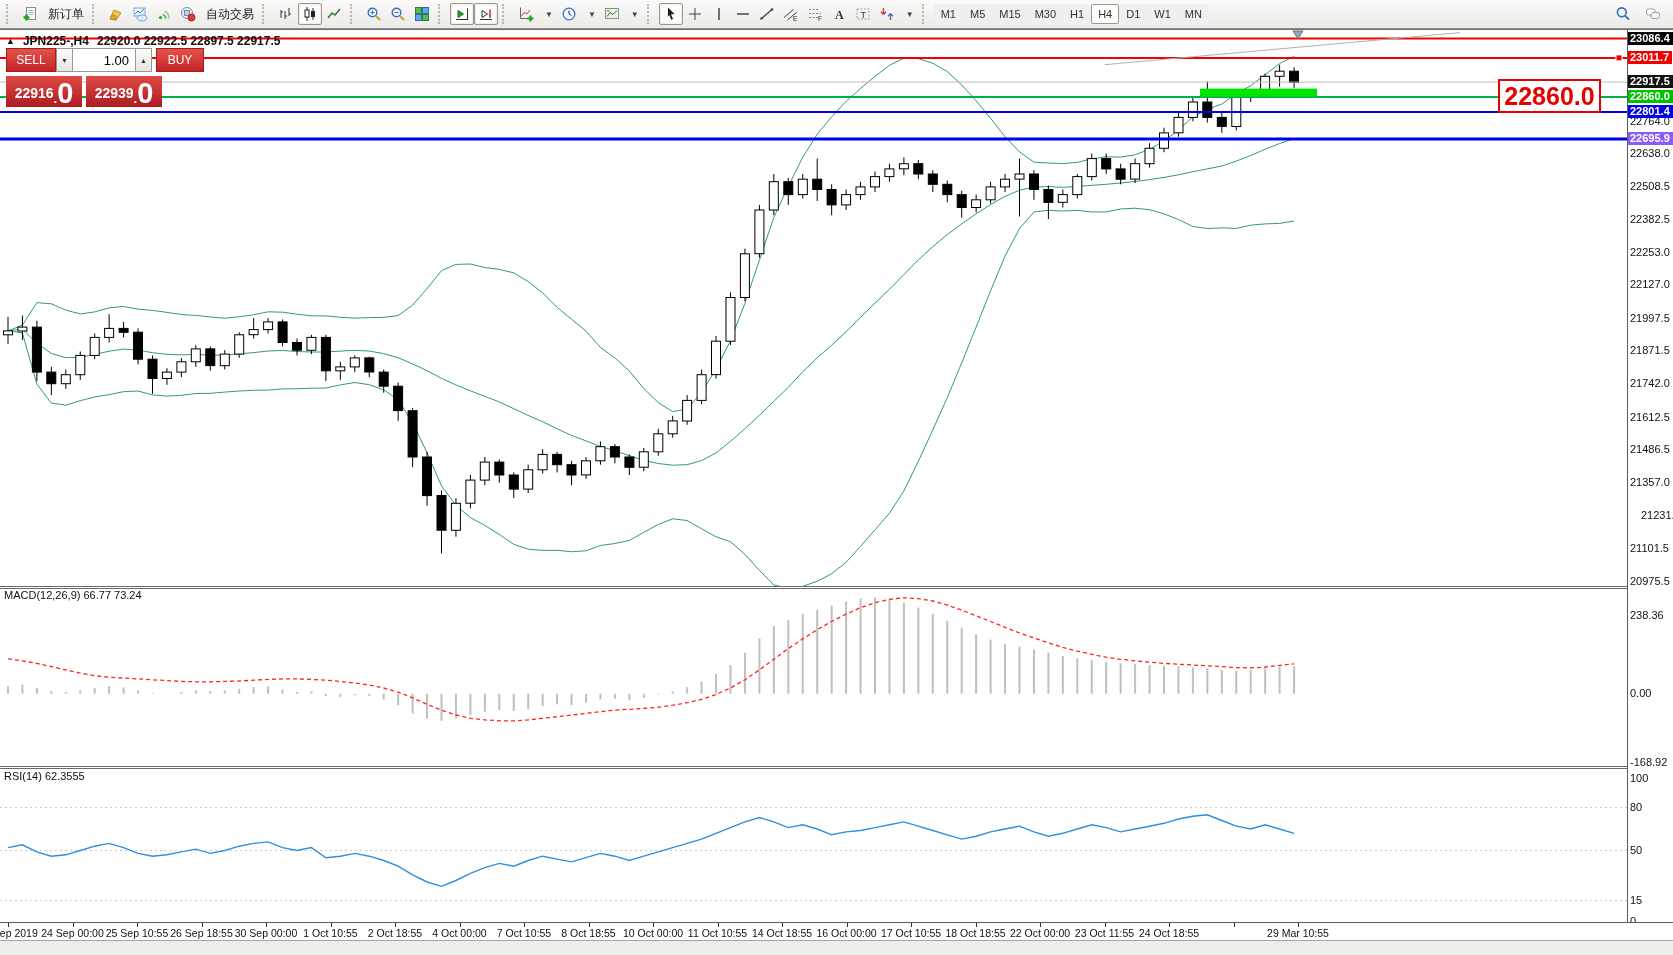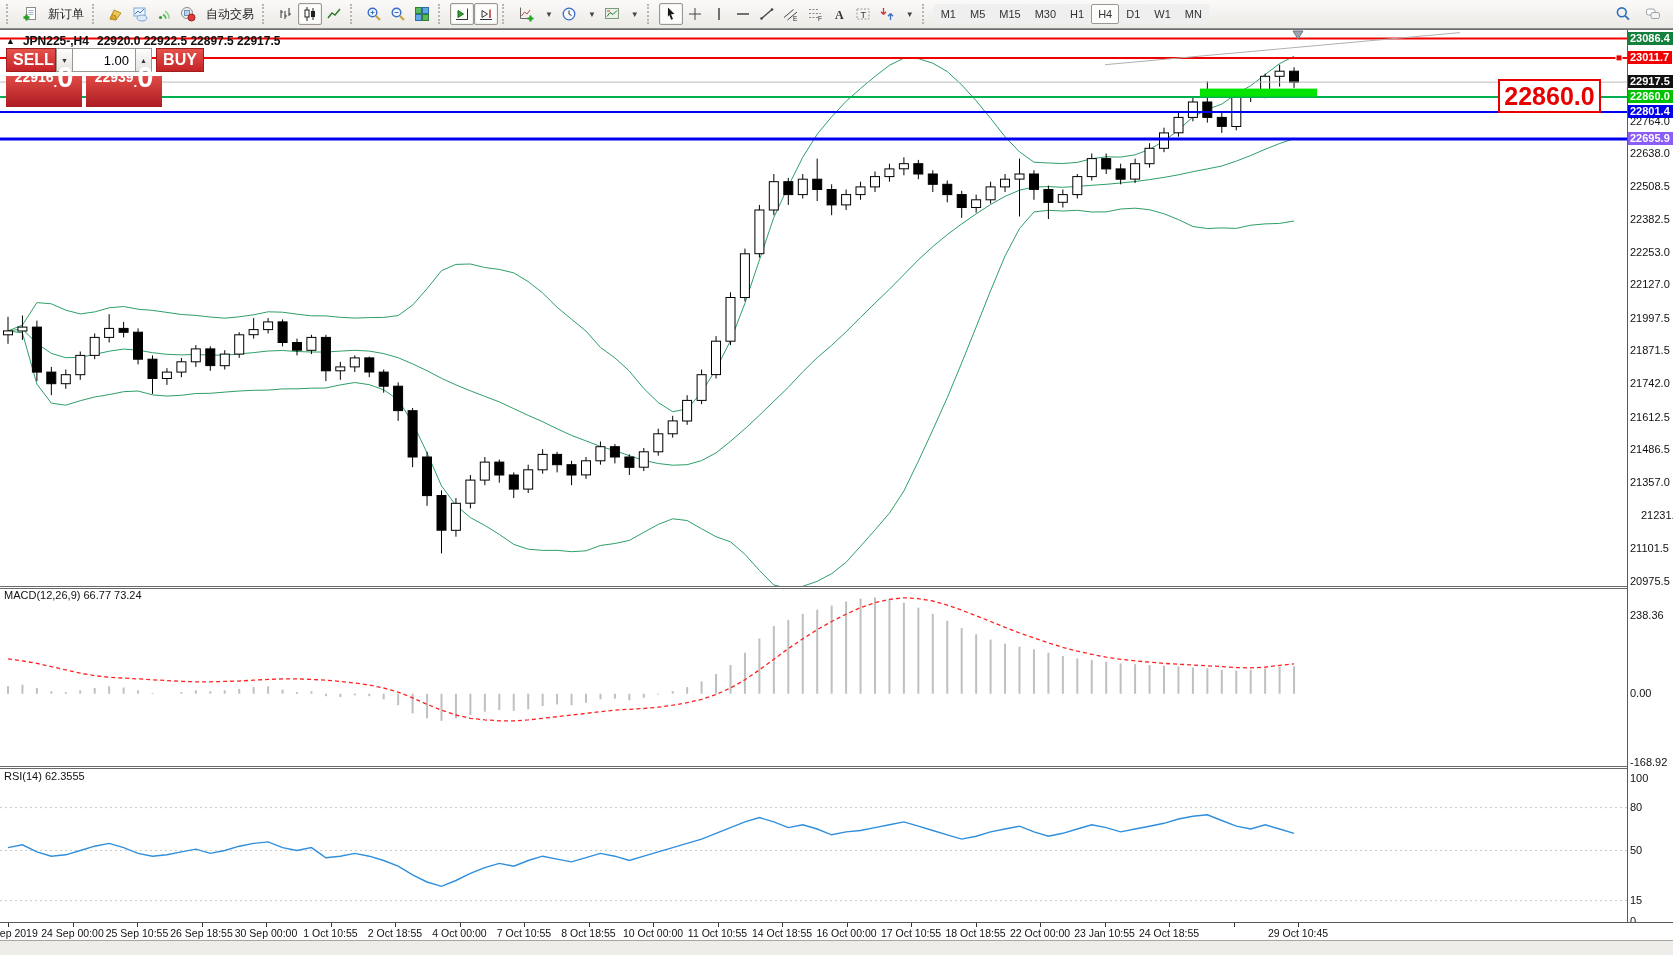--- a/index.html
+++ b/index.html
@@ -37,29 +37,29 @@
   #macd-label{top:559px;}
   #rsi-label{top:740px;}
   #price-note{position:absolute;left:1498px;top:49px;width:99px;height:30px;border:2px solid #e80000;
     color:#e80000;font-size:25px;font-weight:bold;display:flex;align-items:center;justify-content:center;background:#fff;}
   #cn-note{position:absolute;left:1352px;top:132px;font-size:29px;font-weight:bold;color:#00cc00;
     letter-spacing:7px;text-shadow:2px 2px 0 rgba(10,70,10,.75);white-space:nowrap;}
   
   #one-click{position:absolute;left:6px;top:18px;width:216px;}
   .oc-row1{display:flex;height:24px;}
   .oc-sell,.oc-buy{border:1px solid #9e1d1d;background:linear-gradient(180deg,#e4524b,#c62328);color:#fff;
-    font-size:16px;font-weight:bold;width:50px;text-align:center;}
+    font-size:12px;font-weight:normal;width:50px;text-align:center;}
   .oc-buy{width:48px;margin-left:4px;}
   .oc-spin{width:17px;background:linear-gradient(180deg,#fdfdfd,#e6e4e0);border:1px solid #9a9891;
     display:flex;align-items:center;justify-content:center;font-size:7px;color:#333;box-sizing:border-box;}
   .oc-vol{width:62px;border:1px solid #9a9891;border-left:none;border-right:none;font-size:13px;text-align:right;
     padding-right:6px;box-sizing:border-box;font-family:"Liberation Sans",sans-serif;}
   .oc-row2{display:flex;margin-top:4px;height:31px;}
   .oc-price{width:76px;background:linear-gradient(180deg,#e04a45,#ab1c22);color:#fff;display:flex;
-    align-items:flex-end;justify-content:center;padding-bottom:17px;box-sizing:border-box;}
+    align-items:flex-end;justify-content:center;padding-bottom:1px;box-sizing:border-box;}
   .oc-price+.oc-price{margin-left:4px;}
   .p-main{font-size:14px;font-weight:bold;line-height:26px;}
   .p-dot{font-size:13px;font-weight:bold;}
   .p-big{font-size:29px;font-weight:bold;line-height:26px;}
 </style>
 </head>
 <body>
 
 <div id="app">
   <div id="toolbar">
@@ -629,21 +629,21 @@
         <div class="ax-lab" style="top: 248.401px;">22127.0</div>
         <div class="ax-lab" style="top: 281.709px;">21997.5</div>
         <div class="ax-lab" style="top: 314.116px;">21871.5</div>
         <div class="ax-lab" style="top: 347.424px;">21742.0</div>
         <div class="ax-lab" style="top: 380.731px;">21612.5</div>
         <div class="ax-lab" style="top: 413.139px;">21486.5</div>
         <div class="ax-lab" style="top: 446.447px;">21357.0</div>
         <div class="ax-lab" style="top: 478.854px; margin-left: 11px;">21231.0</div>
         <div class="ax-lab" style="top: 512.162px;">21101.5</div>
         <div class="ax-lab" style="top: 544.569px;">20975.5</div>
-        <div class="ax-lab tag" style="top: 1.64198px; background: #15803d;">23086.4</div>
+        <div class="ax-lab tag" style="top: 1.64198px; background: #000000;">23086.4</div>
         <div class="ax-lab tag" style="top: 20.8549px; background: rgb(242, 0, 0);">23011.7</div>
         <div class="ax-lab tag" style="top: 45.0833px; background: rgb(17, 17, 17);">22917.5</div>
         <div class="ax-lab tag" style="top: 59.8724px; background: rgb(0, 192, 0);">22860.0</div>
         <div class="ax-lab tag" style="top: 74.9444px; background: rgb(0, 0, 232);">22801.4</div>
         <div class="ax-lab tag" style="top: 102.079px; background: #8b5cf6;">22695.9</div>
         <div class="ax-lab" style="top: 558.972px; margin-top: 20px;">238.36</div>
         <div class="ax-lab" style="top: 656.7px;">0.00</div>
         <div class="ax-lab" style="top: 725.957px;">-168.92</div>
         <div class="ax-lab" style="top: 742px;">100</div>
         <div class="ax-lab" style="top: 770.6px;">80</div>
@@ -680,27 +680,27 @@
         <div class="t-lab" style="left: 782px;">14 Oct 18:55</div>
         <div class="t-tick" style="left: 846.5px;"></div>
         <div class="t-lab" style="left: 846.5px;">16 Oct 00:00</div>
         <div class="t-tick" style="left: 911px;"></div>
         <div class="t-lab" style="left: 911px;">17 Oct 10:55</div>
         <div class="t-tick" style="left: 975.5px;"></div>
         <div class="t-lab" style="left: 975.5px;">18 Oct 18:55</div>
         <div class="t-tick" style="left: 1040px;"></div>
         <div class="t-lab" style="left: 1040px;">22 Oct 00:00</div>
         <div class="t-tick" style="left: 1104.5px;"></div>
-        <div class="t-lab" style="left: 1104.5px;">23 Jan 10:55</div>
+        <div class="t-lab" style="left: 1104.5px;">23 Oct 11:55</div>
         <div class="t-tick" style="left: 1169px;"></div>
         <div class="t-lab" style="left: 1169px;">24 Oct 18:55</div>
         <div class="t-tick" style="left: 1233.5px;"></div>
         <div class="t-lab" style="left: 1233.5px; margin-top: 25px;">28 Oct 00:00</div>
         <div class="t-tick" style="left: 1298px;"></div>
-        <div class="t-lab" style="left: 1298px;">29 Oct 10:45</div>
+        <div class="t-lab" style="left: 1298px;">29 Mar 10:55</div>
       </div>
 
     <div id="chart-title">
       <span class="tri">▲</span>
       <span>JPN225-,H4</span>
       <span>22920.0 22922.5 22897.5 22917.5</span>
     </div>
 
     <div id="one-click">
       <div class="oc-row1">

